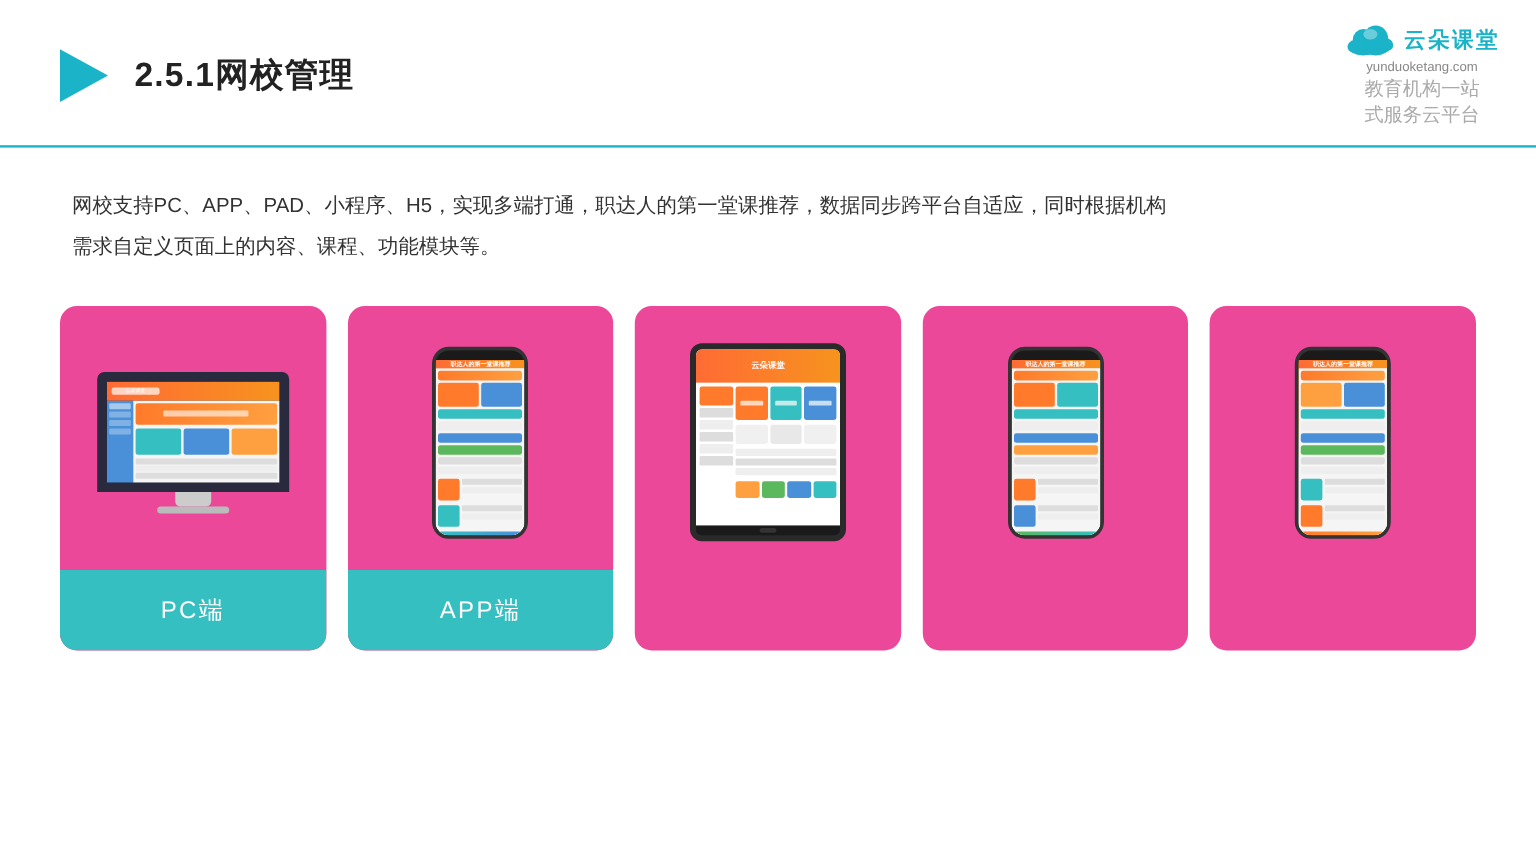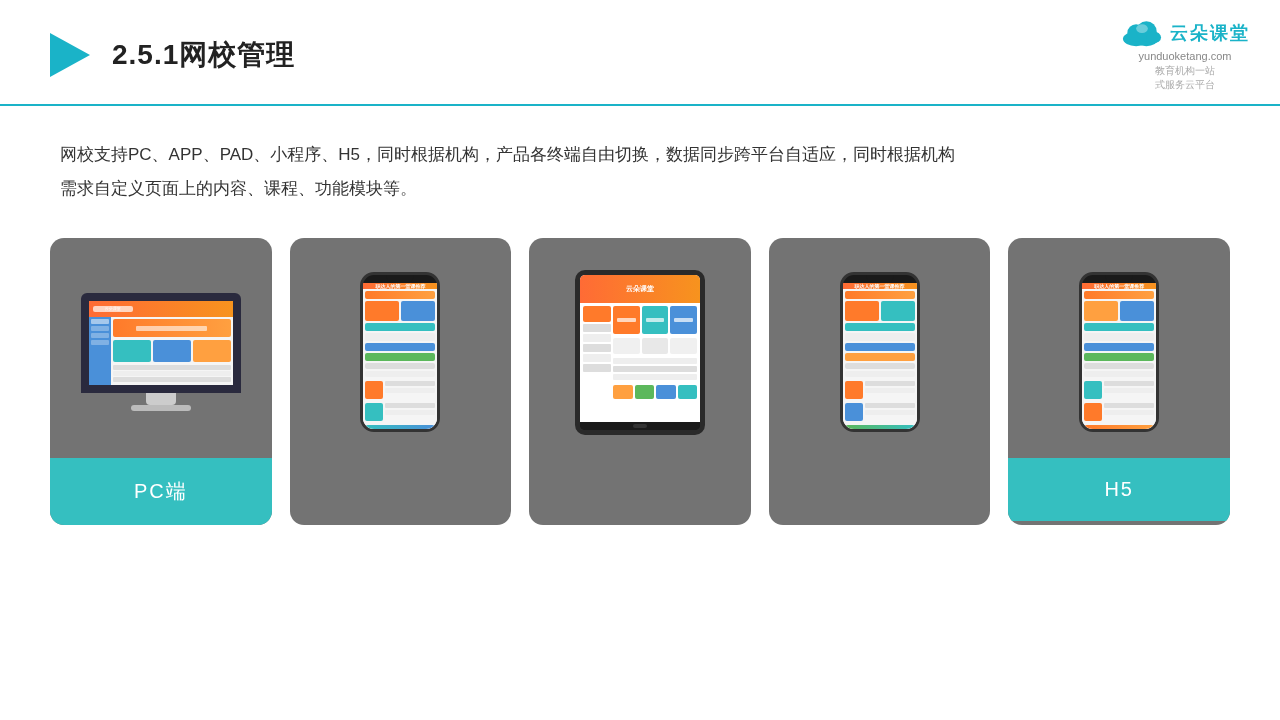--- a/index.html
+++ b/index.html
@@ -68,21 +68,21 @@
 
     
     .cards-container {
       display: flex;
       gap: 18px;
       margin: 32px 50px 0 50px;
       justify-content: center;
     }
 
     .card {
-      background: #737373;
+      background: #ec4899;
       border-radius: 14px;
       width: 248px;
       display: flex;
       flex-direction: column;
       align-items: center;
       overflow: hidden;
     }
 
     .card-image-area {
       width: 100%;
@@ -251,26 +251,26 @@
         <ellipse cx="36" cy="28" rx="16" ry="10" fill="#1ab3c8"></ellipse>
         <ellipse cx="22" cy="20" rx="12" ry="12" fill="#1ab3c8"></ellipse>
         <ellipse cx="36" cy="18" rx="14" ry="14" fill="#1ab3c8"></ellipse>
         <ellipse cx="46" cy="26" rx="10" ry="8" fill="#1ab3c8"></ellipse>
 
         <ellipse cx="30" cy="14" rx="8" ry="6" fill="rgba(255,255,255,0.35)"></ellipse>
       </svg>
       <span class="logo-text-main">云朵课堂</span>
     </div>
     <span class="logo-sub">yunduoketang.com</span>
-    <span class="logo-sub" style="white-space:pre-line;font-size:10px;color:#aaa;line-height:1.4;">教育机构一站
+    <span class="logo-sub" style="white-space:pre-line;font-size:16px;color:#aaa;line-height:1.4;">教育机构一站
 式服务云平台</span>
   </div>
 </div>
 
-<div class="description" style="white-space:pre-line;">网校支持PC、APP、PAD、小程序、H5，同时根据机构，产品各终端自由切换，数据同步跨平台自适应，同时根据机构
+<div class="description" style="white-space:pre-line;">网校支持PC、APP、PAD、小程序、H5，实现多端打通，职达人的第一堂课推荐，数据同步跨平台自适应，同时根据机构
 需求自定义页面上的内容、课程、功能模块等。</div>
 
 <div class="cards-container">
 
   <div class="card">
     <div class="card-image-area">
 
       <div style="display:flex;flex-direction:column;align-items:center;">
         <div class="monitor-screen">
 
@@ -342,20 +342,21 @@
                 </div>
               </div>
               <div style="height:20px;background:linear-gradient(90deg,#35bfc0,#4a90d9);border-radius:3px;margin-top:2px;display:flex;align-items:center;justify-content:center;">
                 
               </div>
             </div>
           </div>
         </div>
       </div>
     </div>
+    <div class="card-label">APP端</div>
   </div>
 
   <div class="card">
     <div class="card-image-area">
       <div class="tablet-mockup">
         <div class="tablet-screen">
           <div class="tablet-screen-inner">
             <div class="tablet-top">
               <span class="tablet-top-text">云朵课堂</span>
             </div>
@@ -486,16 +487,15 @@
                 </div>
               </div>
               <div style="height:20px;background:linear-gradient(90deg,#ff7a2a,#ffa040);border-radius:3px;margin-top:2px;display:flex;align-items:center;justify-content:center;">
                 
               </div>
             </div>
           </div>
         </div>
       </div>
     </div>
-    <div class="card-label">H5</div>
   </div>
 
 </div>
 
 </body></html>

